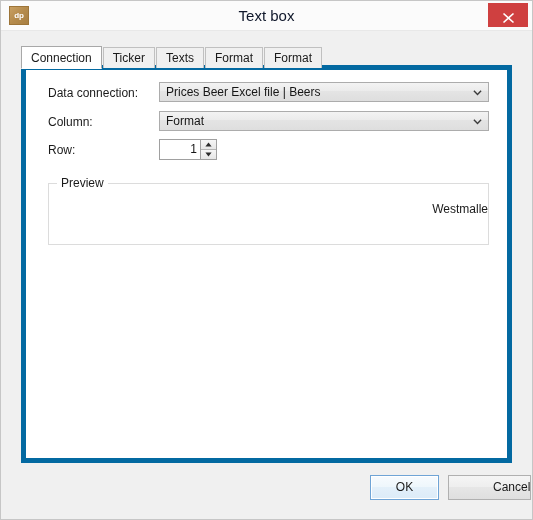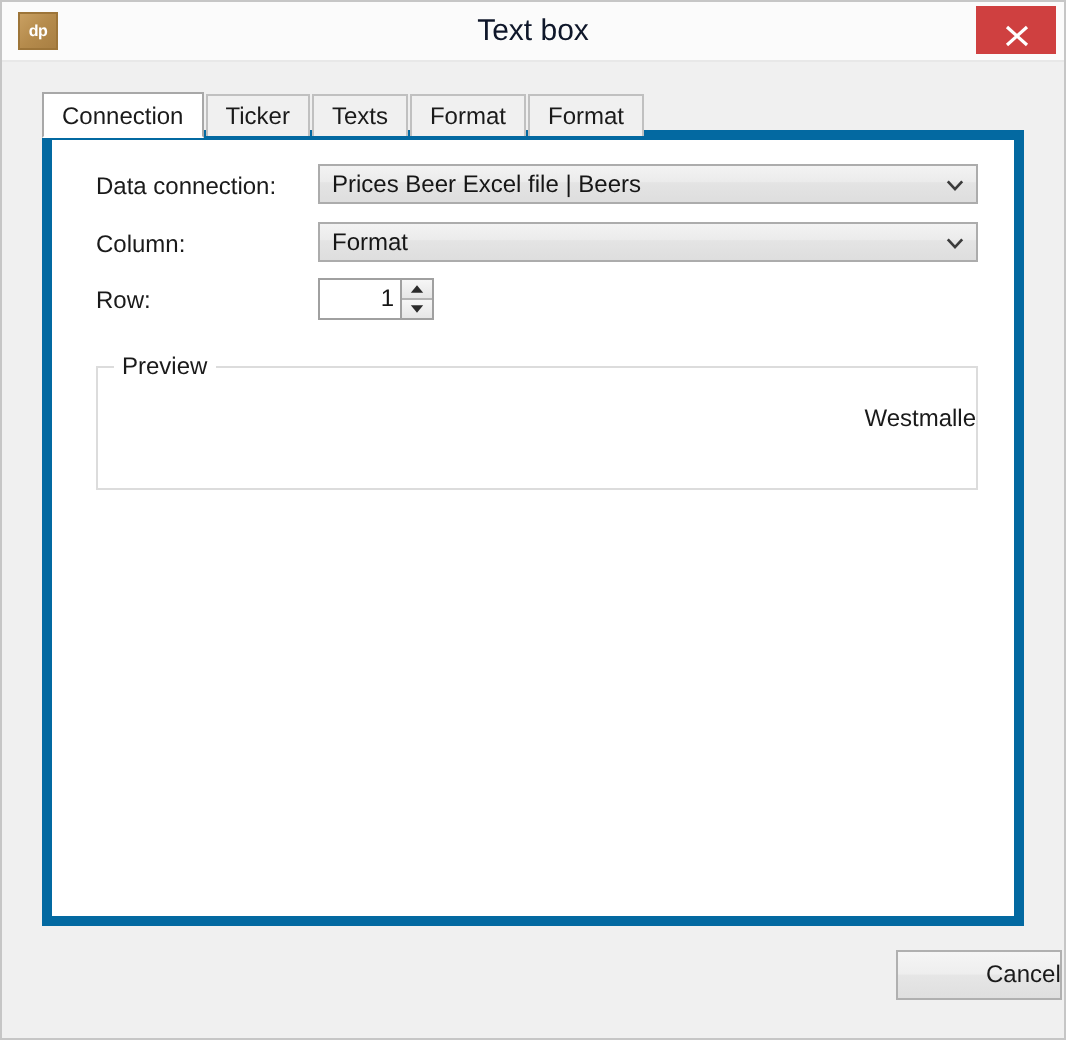--- a/index.html
+++ b/index.html
@@ -308,15 +308,16 @@
       </div>
     </div>
 
     <div class="groupbox">
       <div class="gb-title">Preview</div>
       <div class="gb-body">Westmalle</div>
     </div>
 
   </div>
 
+  <button class="btn btn-ok">OK</button>
   <button class="btn btn-cancel">Cancel</button>
 
 </div>
 
 </body></html>

